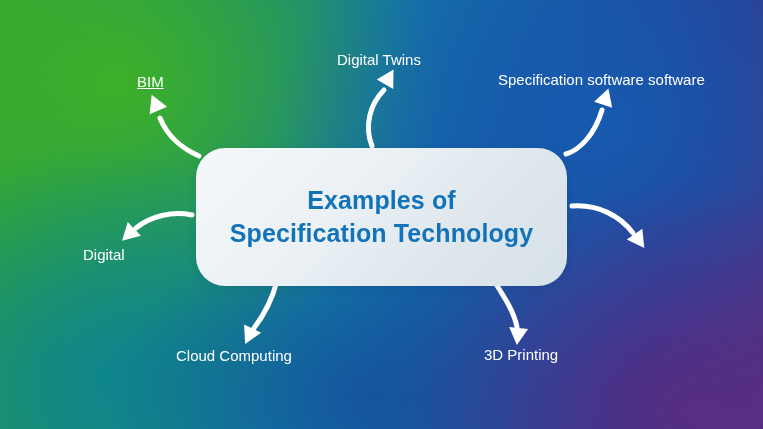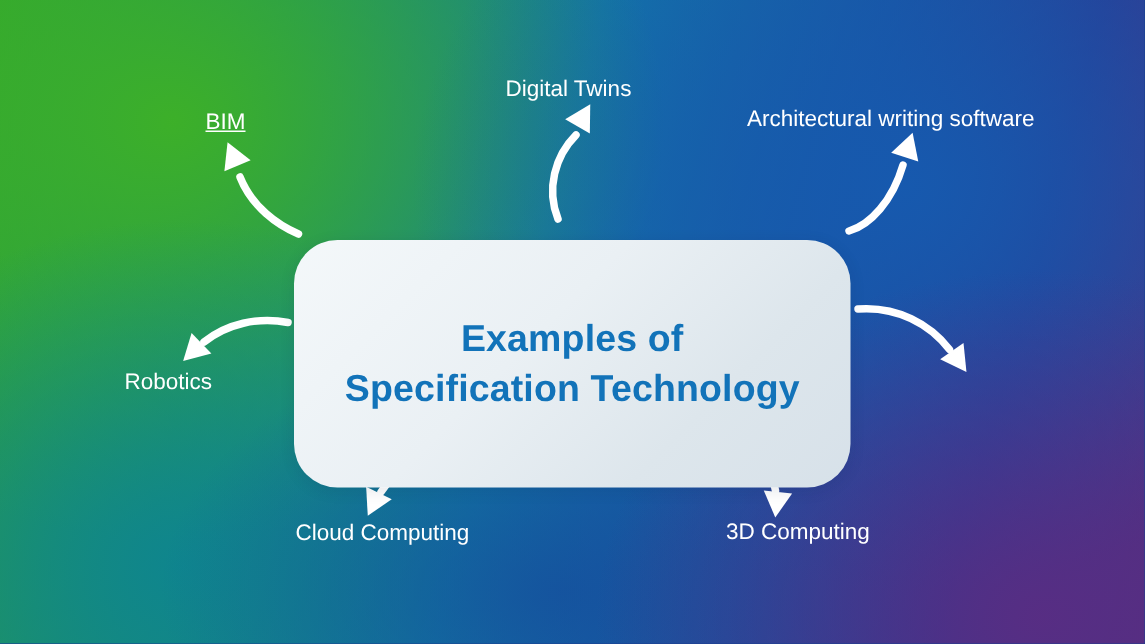--- a/index.html
+++ b/index.html
@@ -66,28 +66,27 @@
     position: absolute;
     inset: 0;
   }
 
   
   .center-card {
     position: absolute;
     left: 196px;
     top: 148px;
     width: 371px;
-    height: 165px;
+    height: 138px;
     border-radius: 29px;
     background: linear-gradient(135deg, #f4f8fa 0%, #eaf0f4 42%, #dde6ec 72%, #d7e1e9 100%);
     box-shadow: 0 2px 10px rgba(10,30,60,0.10);
     display: flex;
     align-items: center;
     justify-content: center;
-    margin-top: 12px;
   }
   .center-title {
     text-align: center;
     color: #1273b9;
     font-size: 25px;
     font-weight: bold;
     line-height: 1.32;
     letter-spacing: 0.1px;
     white-space: nowrap;
   }
@@ -100,21 +99,21 @@
     font-size: 15px;
     font-weight: normal;
     white-space: nowrap;
     line-height: 1;
   }
   .n-bim              { left: 137px; top: 74px; text-decoration: underline; }
   .n-digital-twins    { left: 337px; top: 52px; }
   .n-spec             { left: 498px; top: 72px; }
   .n-arvrxr           { left: 600px; top: 246px; }
   .n-3d               { left: 484px; top: 347px; }
-  .n-cloud            { left: 176px; top: 348px; margin-left: 21px; }
+  .n-cloud            { left: 176px; top: 348px; }
   .n-robotics         { left: 83px;  top: 247px; }
 </style>
 </head>
 <body>
 
 <div id="canvas">
 
   <div class="bg-base"></div>
   <div class="bg-glow-green"></div>
   <div class="bg-glow-teal"></div>
@@ -153,18 +152,18 @@
 
   <div class="center-card">
     <div class="center-title">
       <span>Examples of</span>
       <span class="l2">Specification Technology</span>
     </div>
   </div>
 
   <div class="node-label n-bim">BIM</div>
   <div class="node-label n-digital-twins">Digital Twins</div>
-  <div class="node-label n-spec">Architectural writing software</div>
-  <div class="node-label n-3d">3D Computing</div>
+  <div class="node-label n-spec">Specification software software</div>
+  <div class="node-label n-3d">3D Printing</div>
   <div class="node-label n-cloud">Cloud Computing</div>
-  <div class="node-label n-robotics">Robotics</div>
+  <div class="node-label n-robotics">Digital</div>
 
 </div>
 
 </body></html>

